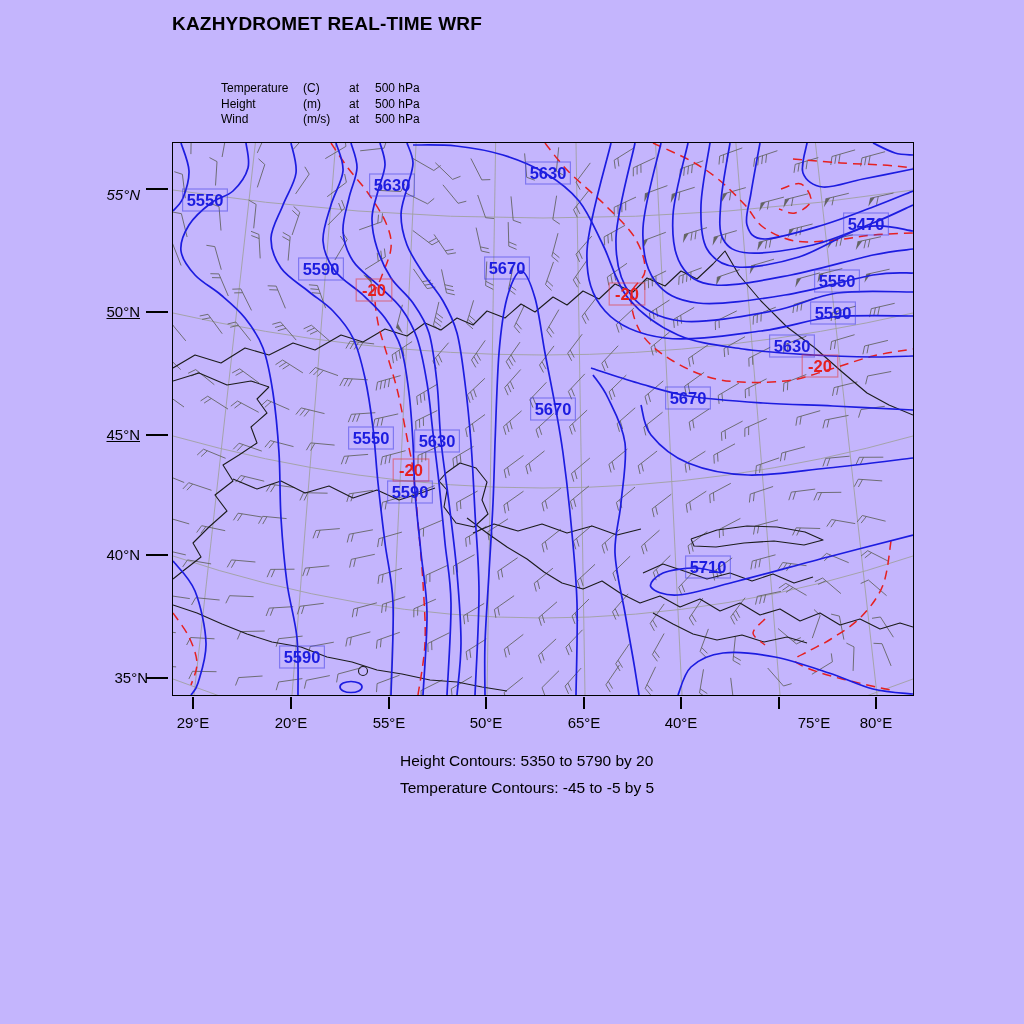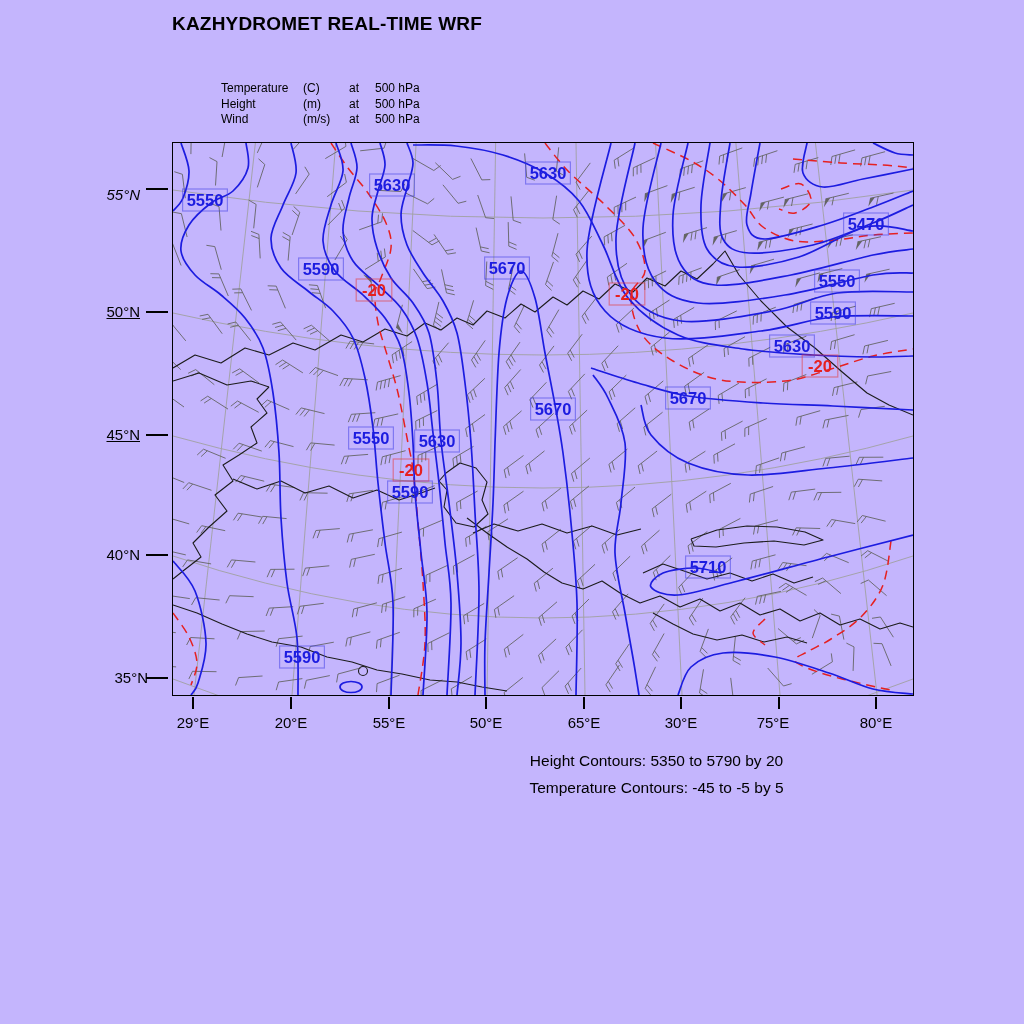--- a/index.html
+++ b/index.html
@@ -9,21 +9,21 @@
   .runtimes{position:absolute;right:109px;top:13px;text-align:right;font-size:12px;font-weight:700;line-height:15px;}
   .params{position:absolute;left:177px;top:81px;font-size:12px;line-height:15.5px;}
   .params .prow{display:grid;grid-template-columns:82px 46px 26px auto;margin-left:44px;}
   .plot{position:absolute;left:0;top:0;width:1024px;height:1024px;}
   .frame{position:absolute;left:172px;top:142px;width:740px;height:552px;border:1.5px solid #000;}
   .frame svg{display:block;}
   .latlabel{position:absolute;width:70px;text-align:right;font-size:15px;}
   .lonlabel{position:absolute;width:64px;text-align:center;font-size:15px;}
   .tickL{position:absolute;height:1.6px;width:22px;background:#000;}
   .tickB{position:absolute;width:1.6px;height:12px;background:#000;}
-  .footnote{position:absolute;width:513px;left:400px;text-align:center;font-size:15.5px;font-weight:400;}
+  .footnote{position:absolute;width:513px;left:400px;text-align:left;font-size:15.5px;font-weight:400;}
 </style>
 </head>
 <body>
 
 <div class="page">
   <div class="title">KAZHYDROMET REAL-TIME WRF</div>
   <div class="params">
     <div class="prow">
       <span>Temperature</span>
       <span>(C)</span>
@@ -536,23 +536,23 @@
         <div class="lonlabel" style="left: 161px; top: 714px;">29°E</div>
         <div class="tickB" style="left: 290px; top: 697px;"></div>
         <div class="lonlabel" style="left: 259px; top: 714px;">20°E</div>
         <div class="tickB" style="left: 388px; top: 697px;"></div>
         <div class="lonlabel" style="left: 357px; top: 714px;">55°E</div>
         <div class="tickB" style="left: 485px; top: 697px;"></div>
         <div class="lonlabel" style="left: 454px; top: 714px;">50°E</div>
         <div class="tickB" style="left: 583px; top: 697px;"></div>
         <div class="lonlabel" style="left: 552px; top: 714px;">65°E</div>
         <div class="tickB" style="left: 680px; top: 697px;"></div>
-        <div class="lonlabel" style="left: 649px; top: 714px;">30°E</div>
+        <div class="lonlabel" style="left: 649px; top: 714px;">40°E</div>
         <div class="tickB" style="left: 778px; top: 697px;"></div>
-        <div class="lonlabel" style="left: 741px; top: 714px;">75°E</div>
+        <div class="lonlabel" style="left: 782px; top: 714px;">75°E</div>
         <div class="tickB" style="left: 875px; top: 697px;"></div>
         <div class="lonlabel" style="left: 844px; top: 714px;">80°E</div>
       </div>
   </div>
 
   <div class="footnote" style="top:752px">Height Contours: 5350 to 5790 by 20</div>
   <div class="footnote" style="top:779px">Temperature Contours: -45 to -5 by 5</div>
 </div>
 
 </body></html>

